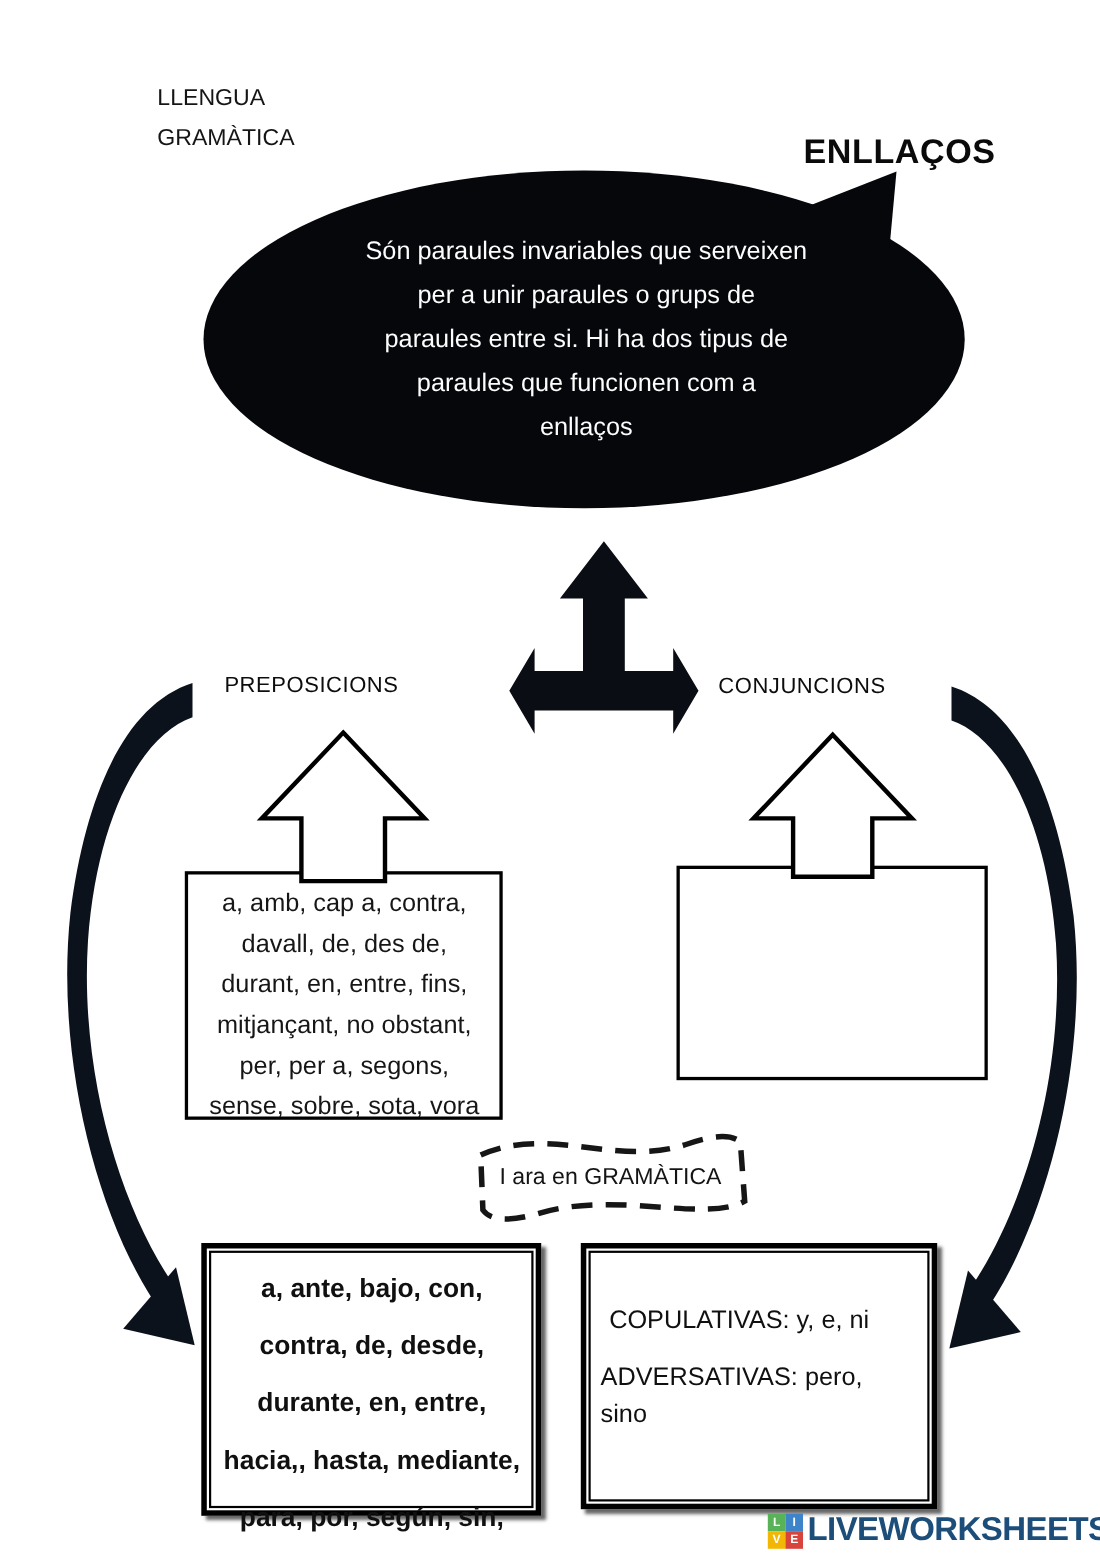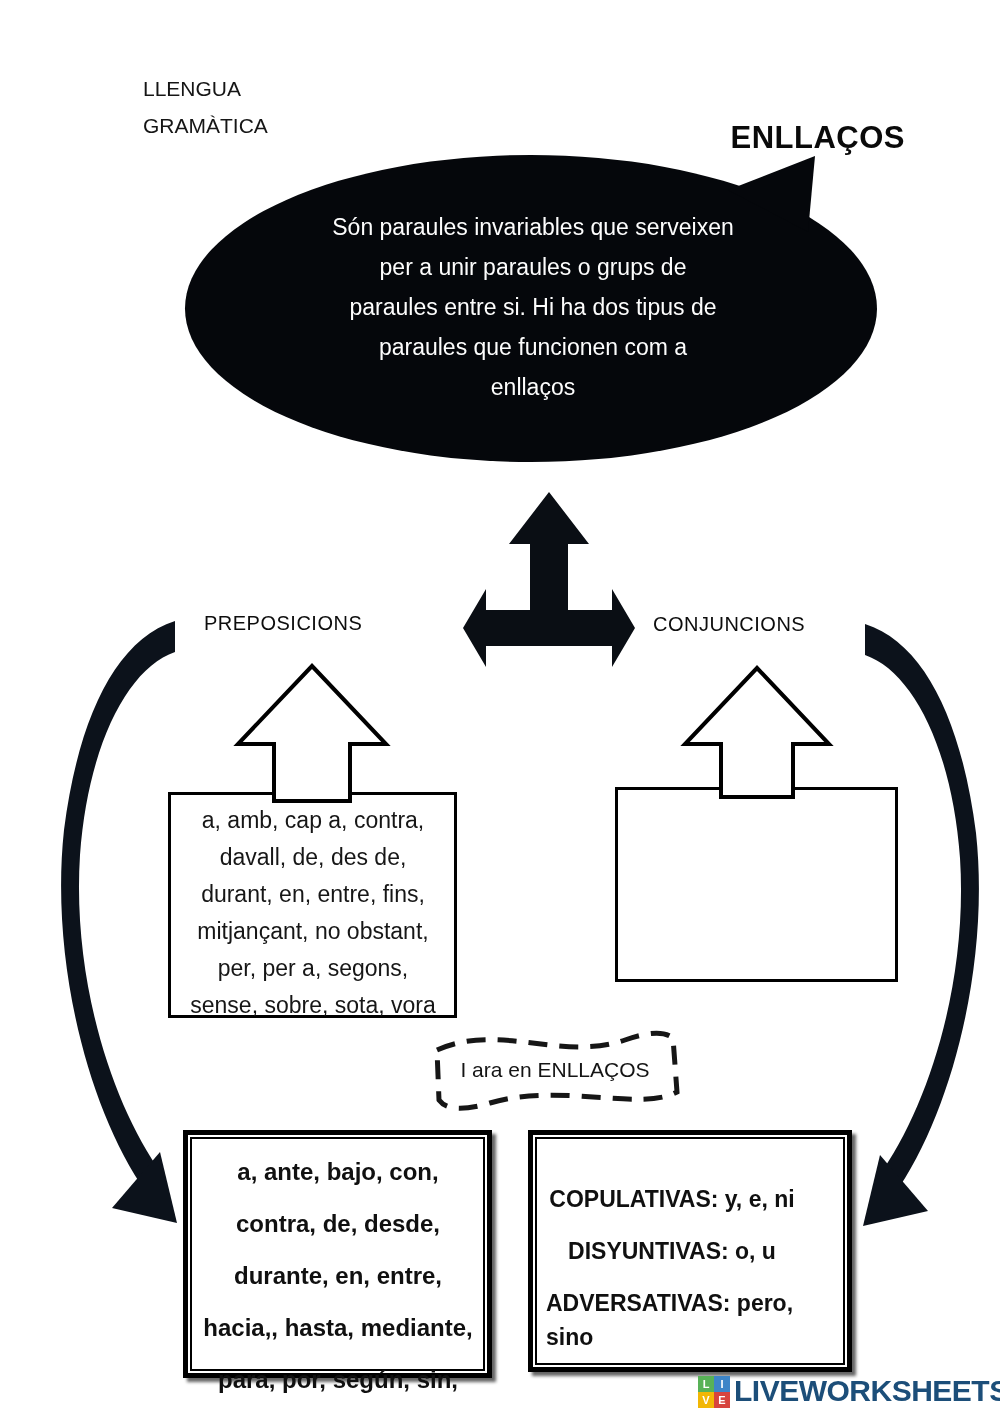--- a/index.html
+++ b/index.html
@@ -34,21 +34,21 @@
 
   
   .banner-text{left:445px;top:1058px;width:220px;text-align:center;font-size:21px;color:#141414;z-index:4;}
 
   
   .dbox{border:5px solid #000;box-sizing:border-box;background:#fff;box-shadow:4px 4px 3px rgba(20,20,20,.65);z-index:1;}
   .dbox-inner{position:absolute;inset:2px;border:2px solid #000;}
   .dboxL{left:183px;top:1130px;width:309px;height:248px;}
   .dboxL-text{left:190px;top:1146px;width:296px;text-align:center;font-weight:bold;font-size:24px;line-height:52px;color:#101010;z-index:2;}
   .dboxR{left:528px;top:1130px;width:324px;height:242px;}
-  .dboxR-text{left:536px;top:1182px;width:272px;font-weight:bold;font-size:23px;line-height:34px;color:#101010;z-index:2;}
+  .dboxR-text{left:536px;top:1182px;width:272px;font-weight:normal;font-size:23px;line-height:34px;color:#101010;z-index:2;}
   .dboxR-text p{margin:0 0 18px 0;text-align:center;}
   .dboxR-text p.last{text-align:left;padding-left:10px;margin-bottom:0;}
 
   
   .footer{left:698px;top:1374px;width:295px;height:36px;z-index:2;}
   .logo-grid{position:absolute;left:0;top:2px;width:32px;height:32px;display:grid;
              grid-template-columns:16px 16px;grid-template-rows:16px 16px;}
   .logo-grid span{display:flex;align-items:center;justify-content:center;
                   color:#fff;font-size:11px;font-weight:bold;font-family:"Liberation Sans",sans-serif;}
   .cell-l{background:#58b257;}
@@ -94,21 +94,20 @@
 durante, en, entre,
 hacia,, hasta, mediante,
 para, por, según, sin,
 sobre, tras</div>
 
   <div class="abs dbox dboxR">
       <div class="dbox-inner"></div>
     </div>
   <div class="abs dboxR-text">
     <p>COPULATIVAS: y, e, ni</p>
-    <p>DISYUNTIVAS: o, u</p>
     <p class="last pre">ADVERSATIVAS: pero,
 sino</p>
   </div>
 
   <svg class="abs overlay" viewBox="0 0 1000 1413" xmlns="http://www.w3.org/2000/svg">
 
     <polygon points="728,190 815,156 808,232" fill="#05070b"></polygon>
 
     <polygon fill="#0a0e14" points="549,492 589,544 568,544 568,610 612,610 612,589 635,628 612,667 612,646 486,646 486,667 463,628 486,589 486,610 530,610 530,544 509,544"></polygon>
 
@@ -121,21 +120,21 @@
 
     <path fill="#0c121b" d="M 175 621 C 115 640, 78 720, 64 830 C 50 960, 88 1110, 146 1192
          L 162 1174 C 112 1105, 72 980, 80 855 C 88 745, 128 668, 175 652 Z"></path>
     <polygon fill="#0c121b" points="112,1208 177,1223 160,1152"></polygon>
 
     <path fill="#0c121b" d="M 865 624 C 925 643, 962 723, 976 833 C 990 963, 952 1113, 894 1195
          L 878 1177 C 928 1108, 968 983, 960 858 C 952 748, 912 671, 865 655 Z"></path>
     <polygon fill="#0c121b" points="928,1211 863,1226 880,1155"></polygon>
   </svg>
 
-  <div class="abs banner-text">I ara en ENLLAÇOS</div>
+  <div class="abs banner-text">I ara en GRAMÀTICA</div>
 
   <div class="abs footer">
     <div class="logo-grid">
       <span class="cell-l">L</span>
       <span class="cell-i">I</span>
       <span class="cell-v">V</span>
       <span class="cell-e">E</span>
     </div>
     <a href="#" class="brand">LIVEWORKSHEETS</a>
   </div>

